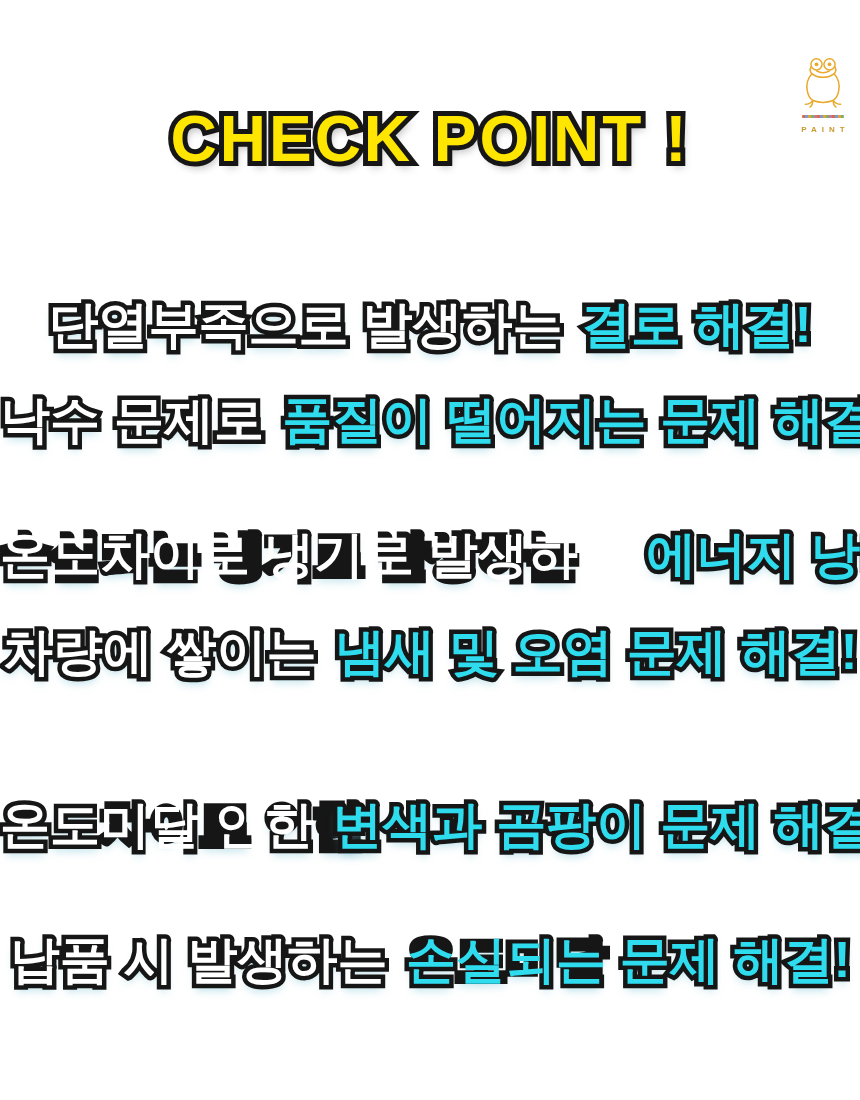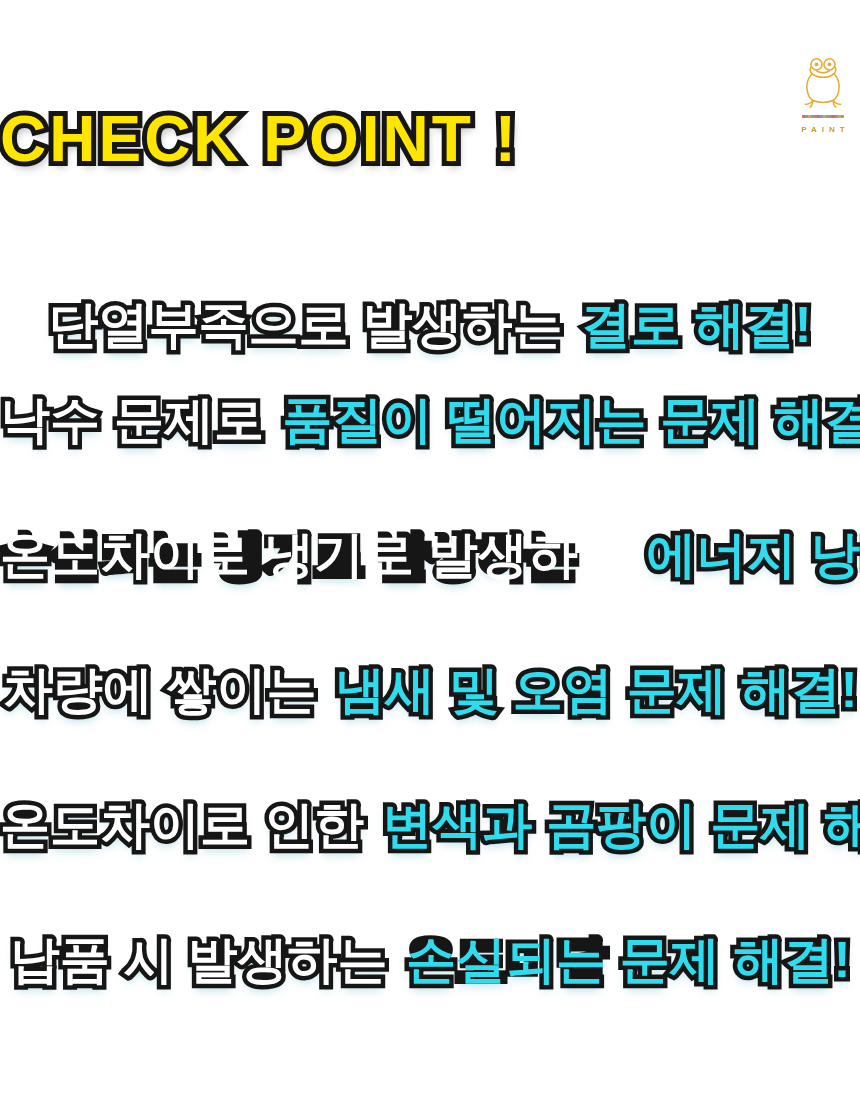--- a/index.html
+++ b/index.html
@@ -31,20 +31,21 @@
       0 6px 9px rgba(100, 185, 205, 0.55),
       2px 3px 3px rgba(140, 205, 220, 0.40);
   }
 
   
   .title-row {
     position: absolute;
     top: 100px;
     left: 0;
     width: 100%;
+    text-align: center;
     white-space: nowrap;
   }
   .title-row .seg {
     font-size: 64px;
     line-height: 78px;
     font-weight: 900;
     letter-spacing: 3px;
     color: #ffe600;
   }
   .title-row .seg::before {
@@ -67,21 +68,21 @@
     line-height: 70px;
     font-weight: 800;
     letter-spacing: 0px;
   }
   .seg.lead { color: #ffffff; }
   .seg.hl   { color: #2edcee; margin-left: 0.28em; }
 
   .line-1 { top: 250px; margin-top: 40px; }
   .line-2 { top: 385px; }
   .line-3 { top: 520px; }
-  .line-4 { top: 655px; }
+  .line-4 { top: 617px; }
   .line-5 { top: 790px; }
   .line-6 { top: 925px; }
 
   
   .logo {
     position: absolute;
     top: 56px;
     right: 8px;
     width: 58px;
     display: flex;
@@ -149,21 +150,21 @@
     <span class="seg lead" data-text="손실되는 냉기로 발생하는">온도차이로 냉기로 발생하는</span>
     <span class="seg hl" data-text="에너지 낭비 해결!">에너지 낭비 해결!</span>
   </div>
 
   <div class="line line-4">
     <span class="seg lead" data-text="차량에 쌓이는">차량에 쌓이는</span>
     <span class="seg hl" data-text="냄새 및 오염 문제 해결!">냄새 및 오염 문제 해결!</span>
   </div>
 
   <div class="line line-5">
-    <span class="seg lead" data-text="온도차이로 인한">온도차이로 인한</span>
+    <span class="seg lead" data-text="온도차이로 인한">온도미달 인한</span>
     <span class="seg hl" data-text="변색과 곰팡이 문제 해결!">변색과 곰팡이 문제 해결!</span>
   </div>
 
   <div class="line line-6">
     <span class="seg lead" data-text="납품 시 발생하는">납품 시 발생하는</span>
     <span class="seg hl" data-text="온도미달 문제 해결!">손실되는 문제 해결!</span>
   </div>
 
 </div>
 

